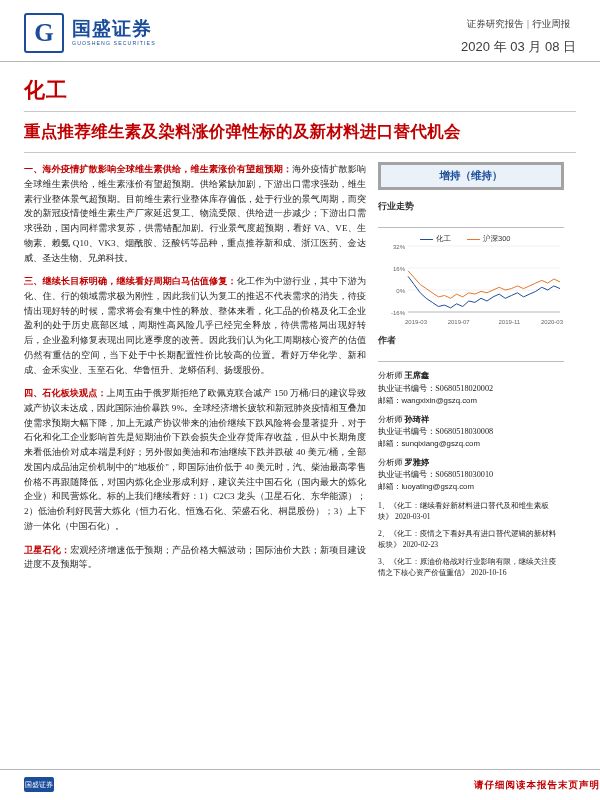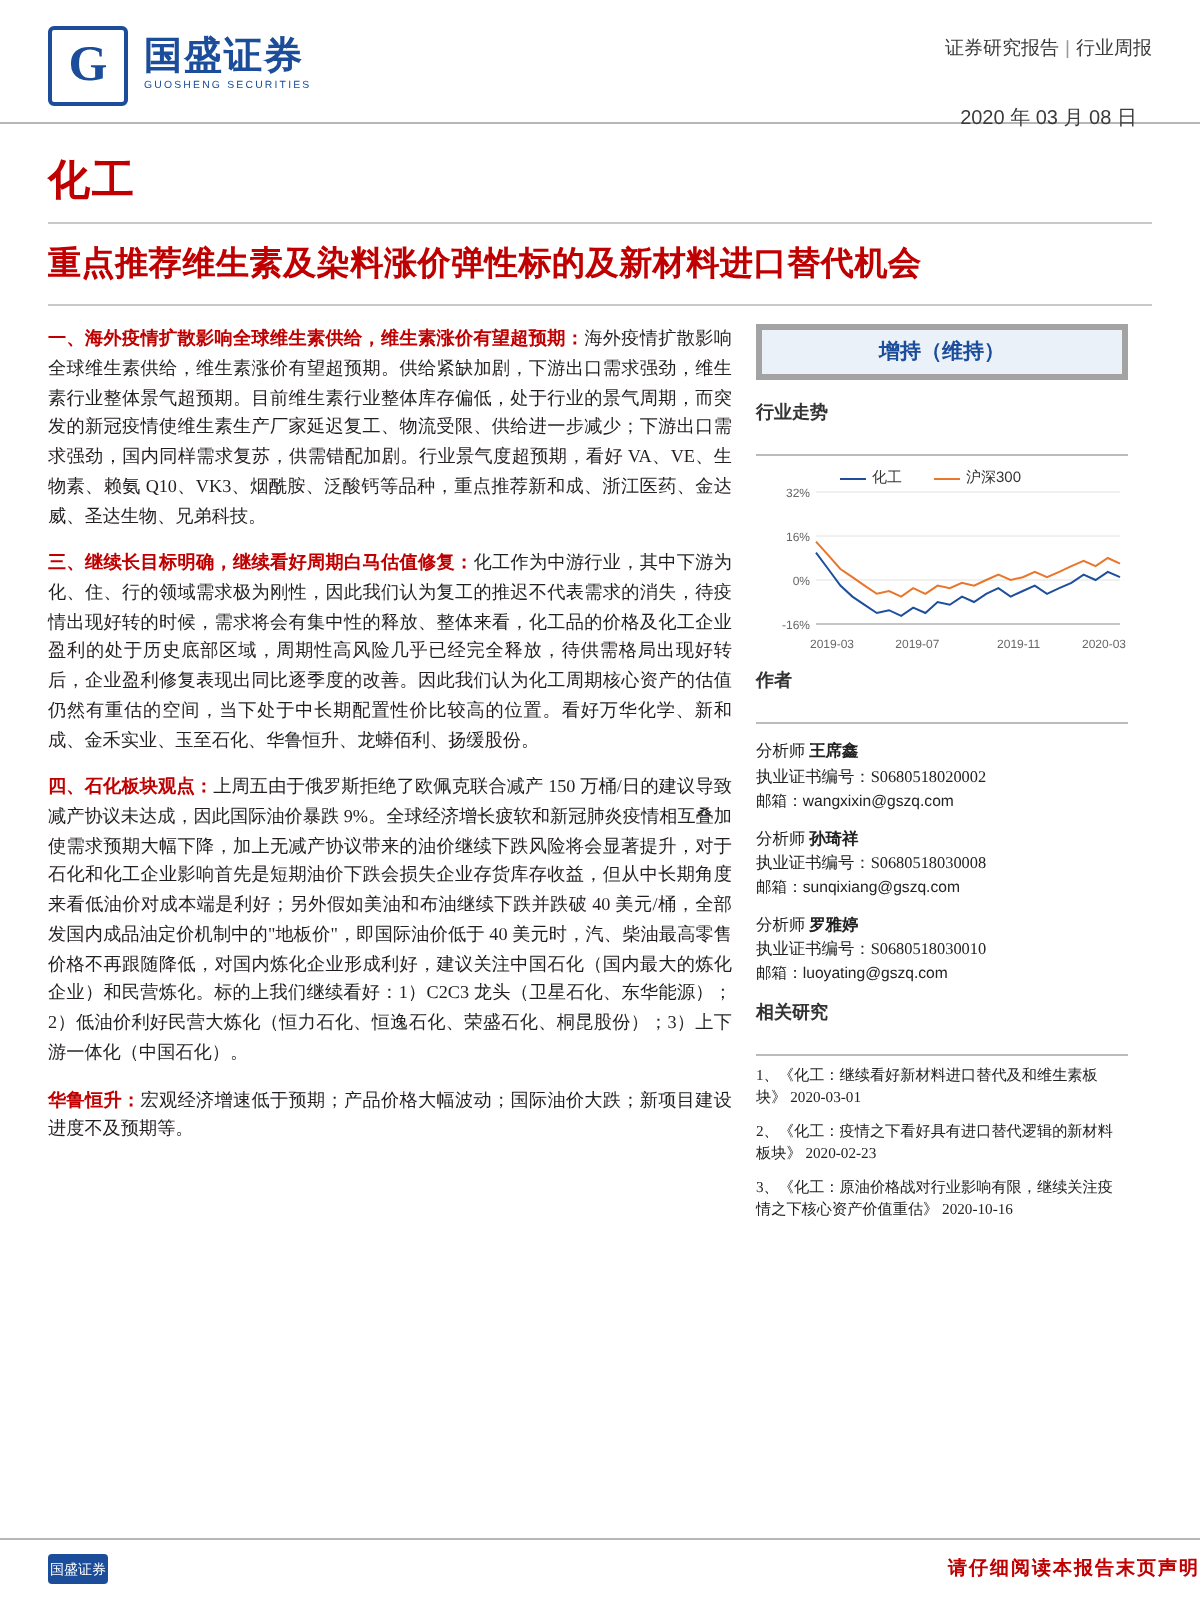--- a/index.html
+++ b/index.html
@@ -24,21 +24,21 @@
     display:flex;align-items:center;justify-content:center;
     font-family:"Liberation Serif",serif;
   }
   .logo-text{margin-left:8px;line-height:1.05;}
   .logo-cn{font-size:19px;font-weight:bold;color:#1b4d9b;letter-spacing:1px;font-family:"Liberation Sans",sans-serif;}
   .logo-en{font-size:5.2px;color:#1b4d9b;letter-spacing:1.1px;font-family:"Liberation Sans",sans-serif;margin-top:2px;}
 
   .header-right{position:absolute;right:24px;top:18px;text-align:center;}
   .hr-line1{font-size:9.5px;color:#3b3b3b;font-family:"Liberation Sans",sans-serif;}
   .hr-sep{color:#999;padding:0 3px;}
-  .hr-line2{font-size:10px;color:#3b3b3b;margin-top:21px;font-family:"Liberation Sans",sans-serif;}
+  .hr-line2{font-size:13px;color:#3b3b3b;margin-top:7px;font-family:"Liberation Sans",sans-serif;}
 
   
   .industry{
     margin:14px 0 0 24px;font-size:21px;color:#c00000;font-weight:bold;
     letter-spacing:1px;
   }
   .title-rule{margin:7px 24px 0 24px;border-top:1px solid #c9c9c9;}
   .main-title{
     margin:9px 24px 0 24px;font-size:16.5px;color:#c00000;font-weight:bold;
     letter-spacing:.3px;line-height:1.35;
@@ -134,21 +134,21 @@
 
       <div class="para">
         <span class="lead">三、继续长目标明确，继续看好周期白马估值修复：</span><span>化工作为中游行业，其中下游为化、住、行的领域需求极为刚性，因此我们认为复工的推迟不代表需求的消失，待疫情出现好转的时候，需求将会有集中性的释放、整体来看，化工品的价格及化工企业盈利的处于历史底部区域，周期性高风险几乎已经完全释放，待供需格局出现好转后，企业盈利修复表现出同比逐季度的改善。因此我们认为化工周期核心资产的估值仍然有重估的空间，当下处于中长期配置性价比较高的位置。看好万华化学、新和成、金禾实业、玉至石化、华鲁恒升、龙蟒佰利、扬缓股份。</span>
       </div>
 
       <div class="para">
         <span class="lead">四、石化板块观点：</span><span>上周五由于俄罗斯拒绝了欧佩克联合减产 150 万桶/日的建议导致减产协议未达成，因此国际油价暴跌 9%。全球经济增长疲软和新冠肺炎疫情相互叠加使需求预期大幅下降，加上无减产协议带来的油价继续下跌风险将会显著提升，对于石化和化工企业影响首先是短期油价下跌会损失企业存货库存收益，但从中长期角度来看低油价对成本端是利好；另外假如美油和布油继续下跌并跌破 40 美元/桶，全部发国内成品油定价机制中的"地板价"，即国际油价低于 40 美元时，汽、柴油最高零售价格不再跟随降低，对国内炼化企业形成利好，建议关注中国石化（国内最大的炼化企业）和民营炼化。标的上我们继续看好：1）C2C3 龙头（卫星石化、东华能源）；2）低油价利好民营大炼化（恒力石化、恒逸石化、荣盛石化、桐昆股份）；3）上下游一体化（中国石化）。</span>
       </div>
 
       <div class="para risk">
-        <span class="lead">华鲁恒升：</span><span>宏观经济增速低于预期；产品价格大幅波动；国际油价大跌；新项目建设进度不及预期等。</span>
+        <span class="lead">卫星石化：</span><span>宏观经济增速低于预期；产品价格大幅波动；国际油价大跌；新项目建设进度不及预期等。</span>
       </div>
 
     </div>
 
     <div class="col-right">
 
       <div class="rate-box">增持（维持）</div>
 
       <div class="sec-head">行业走势</div>
 
@@ -198,21 +198,20 @@
         <div class="an-block">
           <div class="an-line">
             <span>分析师</span>
             <span class="an-name">罗雅婷</span>
           </div>
           <div class="an-line">执业证书编号：S0680518030010</div>
           <div class="an-line an-mail">邮箱：luoyating@gszq.com</div>
         </div>
       </div>
 
-      <div class="sec-head" style="margin-top:4px;">相关研究</div>
 
       <div class="rel-list">
         <div class="rel-item">
           <span>1、《化工：继续看好新材料进口替代及和维生素板块》</span>
           <span>2020-03-01</span>
         </div>
         <div class="rel-item">
           <span>2、《化工：疫情之下看好具有进口替代逻辑的新材料板块》</span>
           <span>2020-02-23</span>
         </div>

